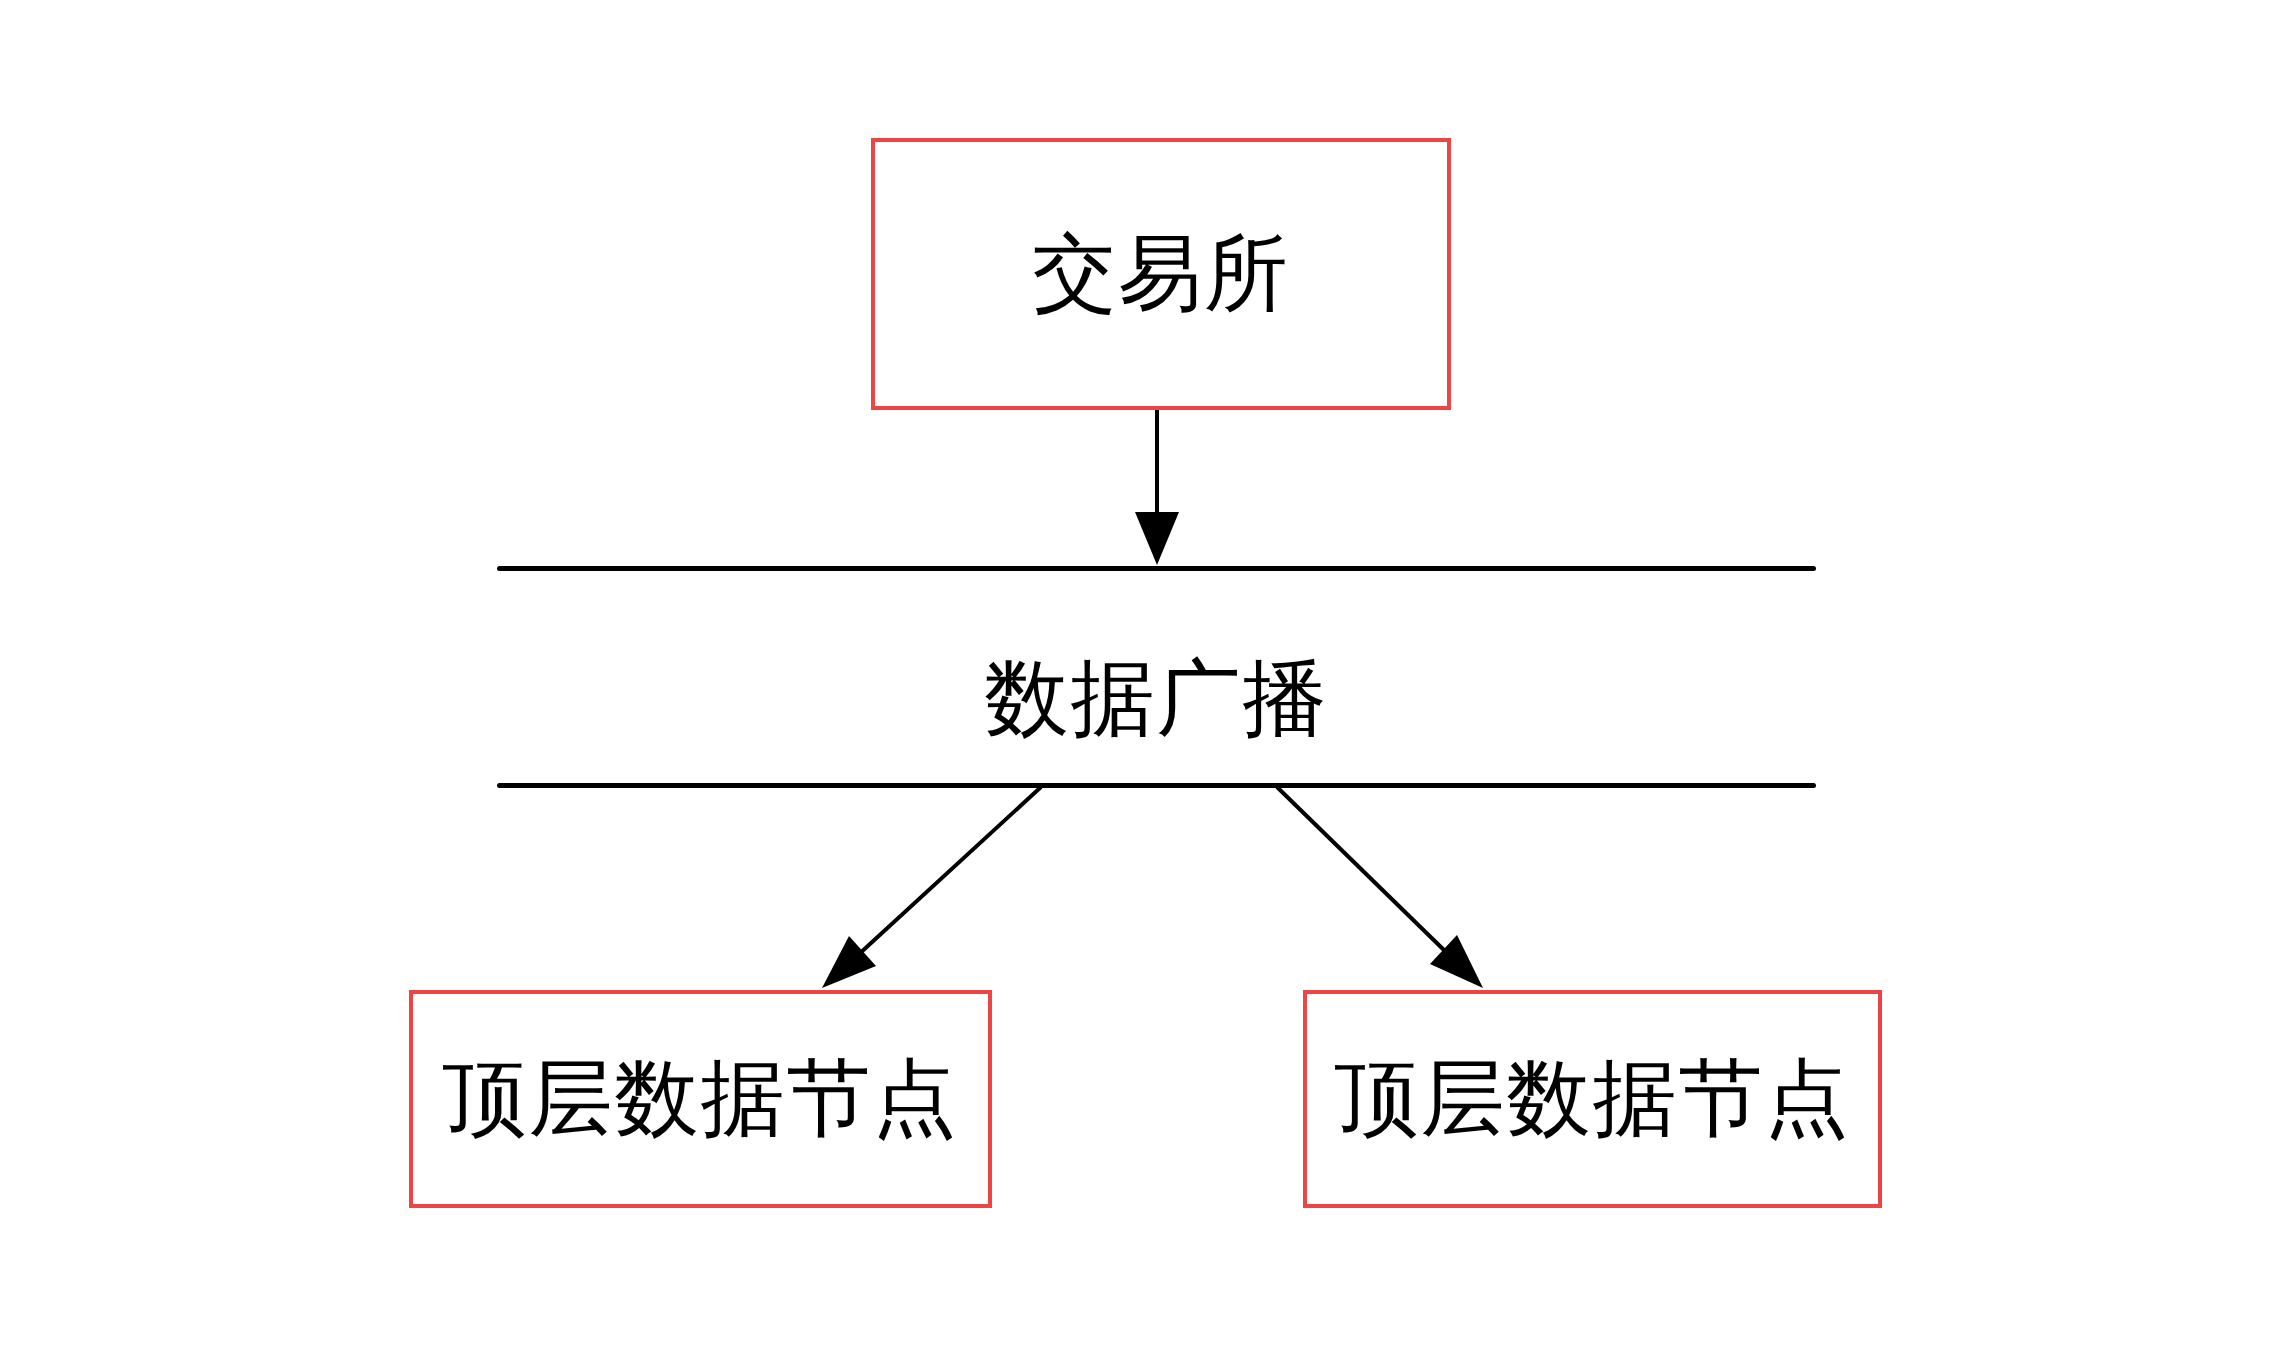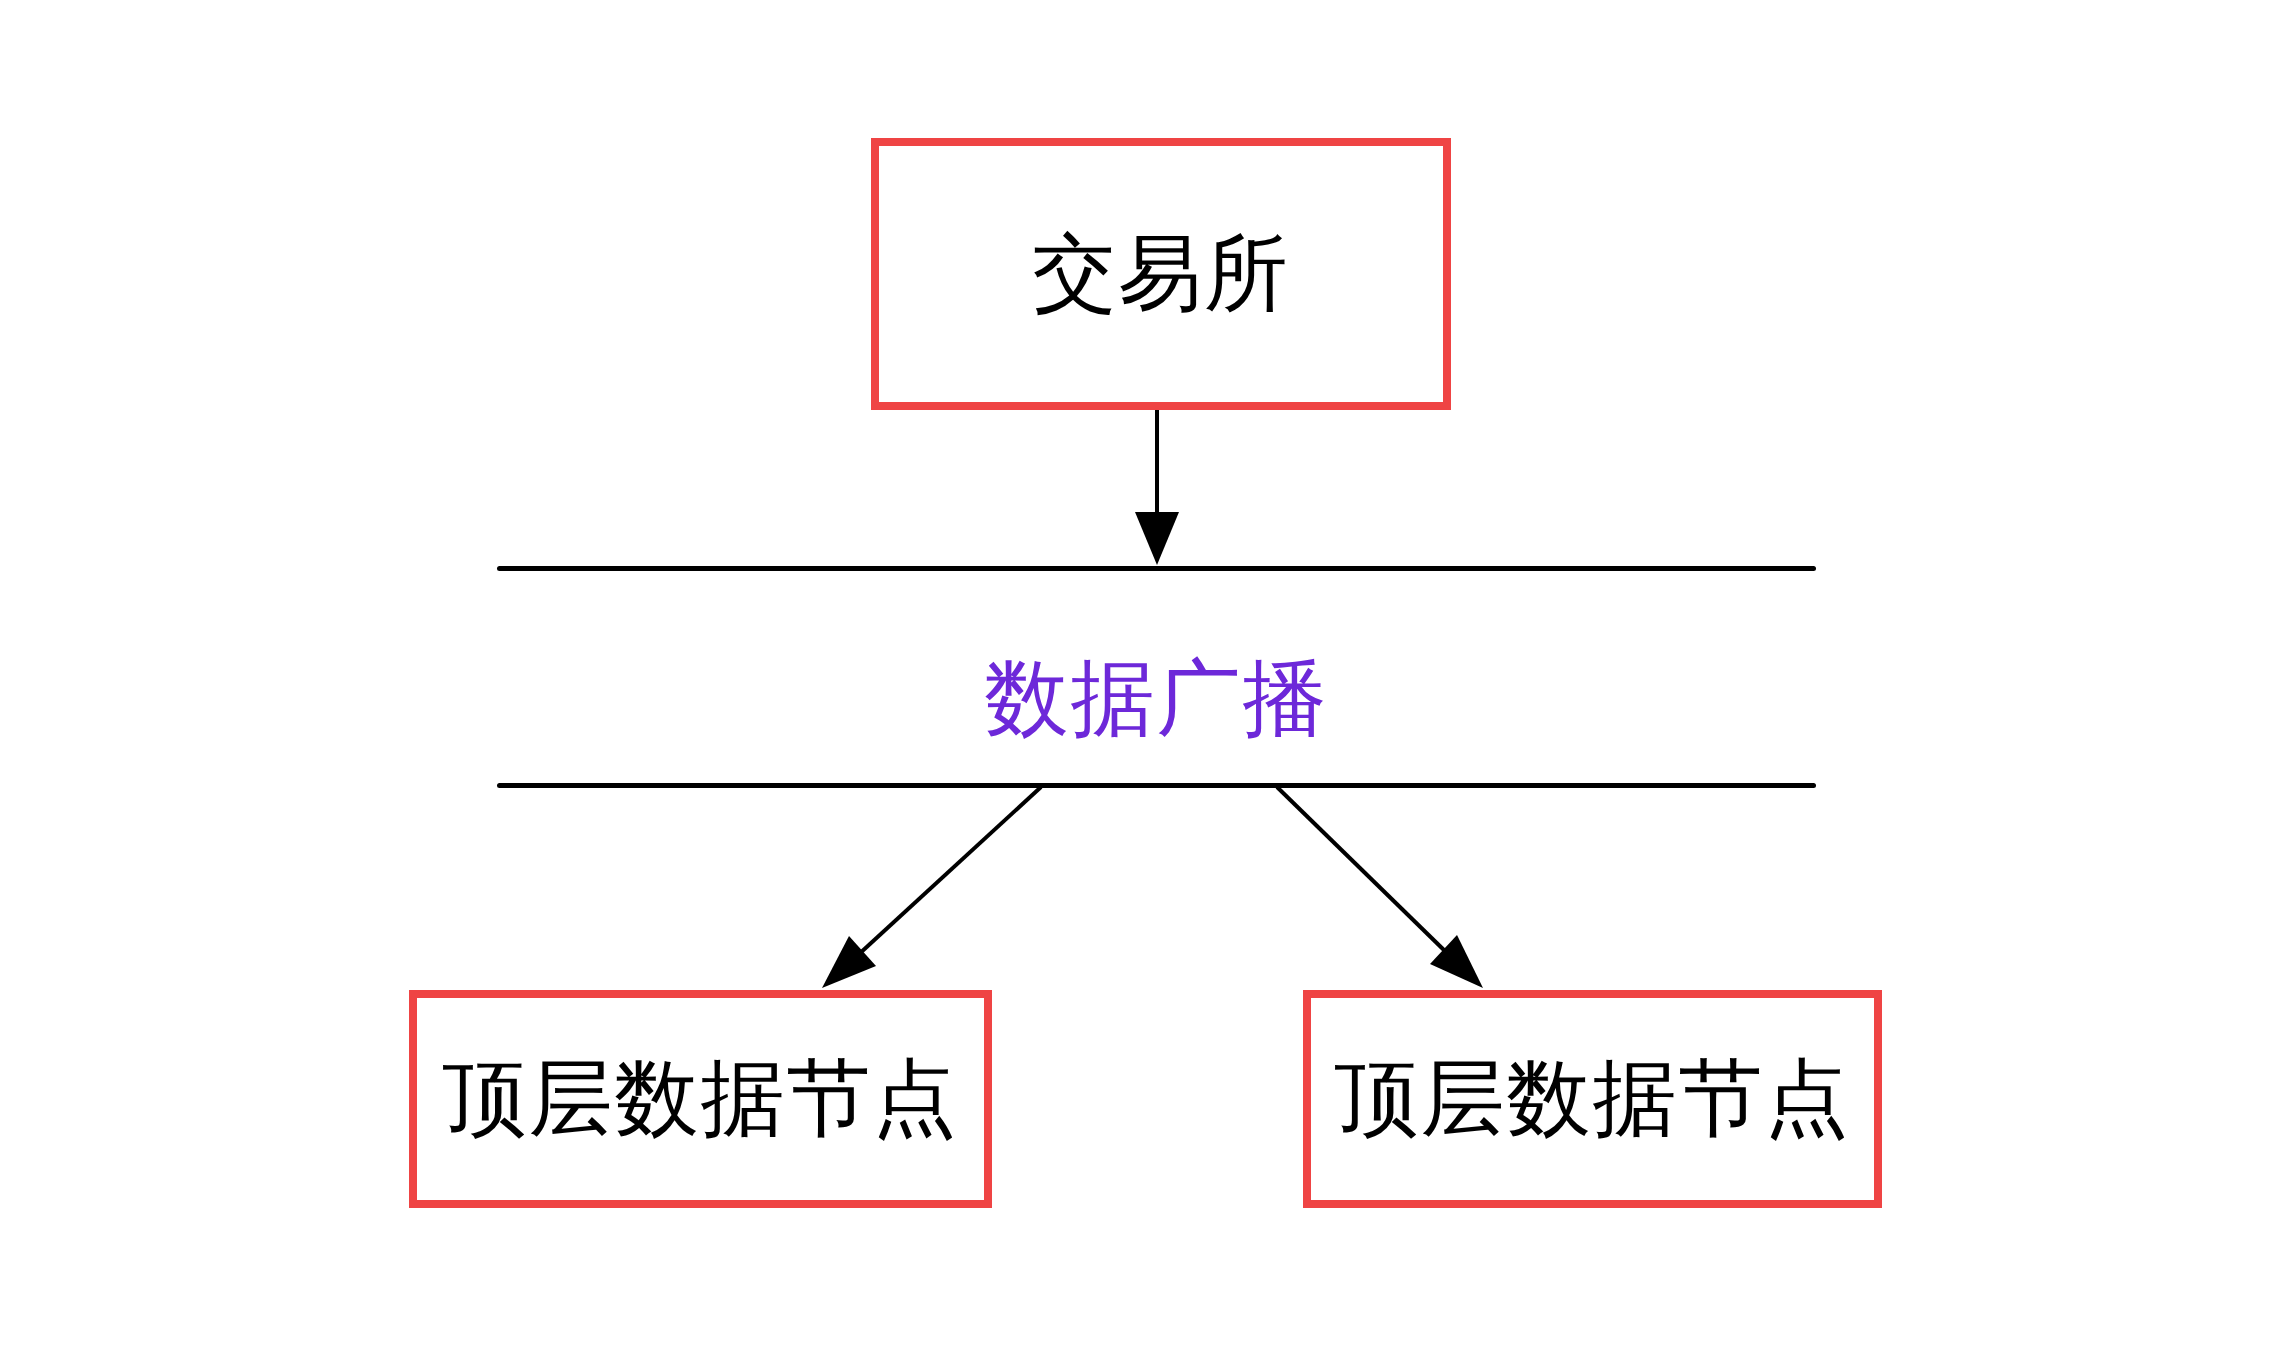--- a/index.html
+++ b/index.html
@@ -12,21 +12,21 @@
     width: 2284px;
     height: 1368px;
     background: #ffffff;
     font-family: "Liberation Sans", "DejaVu Sans", sans-serif;
     color: #000000;
     overflow: hidden;
   }
   .node {
     position: absolute;
     box-sizing: border-box;
-    border: 8px solid #ef4444;
+    border: 4px solid #ef4444;
     background: #ffffff;
     display: flex;
     align-items: center;
     justify-content: center;
     text-align: center;
     font-size: 84px;
     font-weight: 400;
     letter-spacing: 2px;
     color: #000000;
   }
@@ -63,21 +63,21 @@
     left: 497px;
     top: 571px;
     width: 1319px;
     height: 256px;
     display: flex;
     align-items: center;
     justify-content: center;
     font-size: 84px;
     font-weight: 400;
     letter-spacing: 2px;
-    color: #6d28d9;
+    color: #000000;
   }
   .connectors {
     position: absolute;
     left: 0;
     top: 0;
     width: 2284px;
     height: 1368px;
     pointer-events: none;
   }
 </style>

